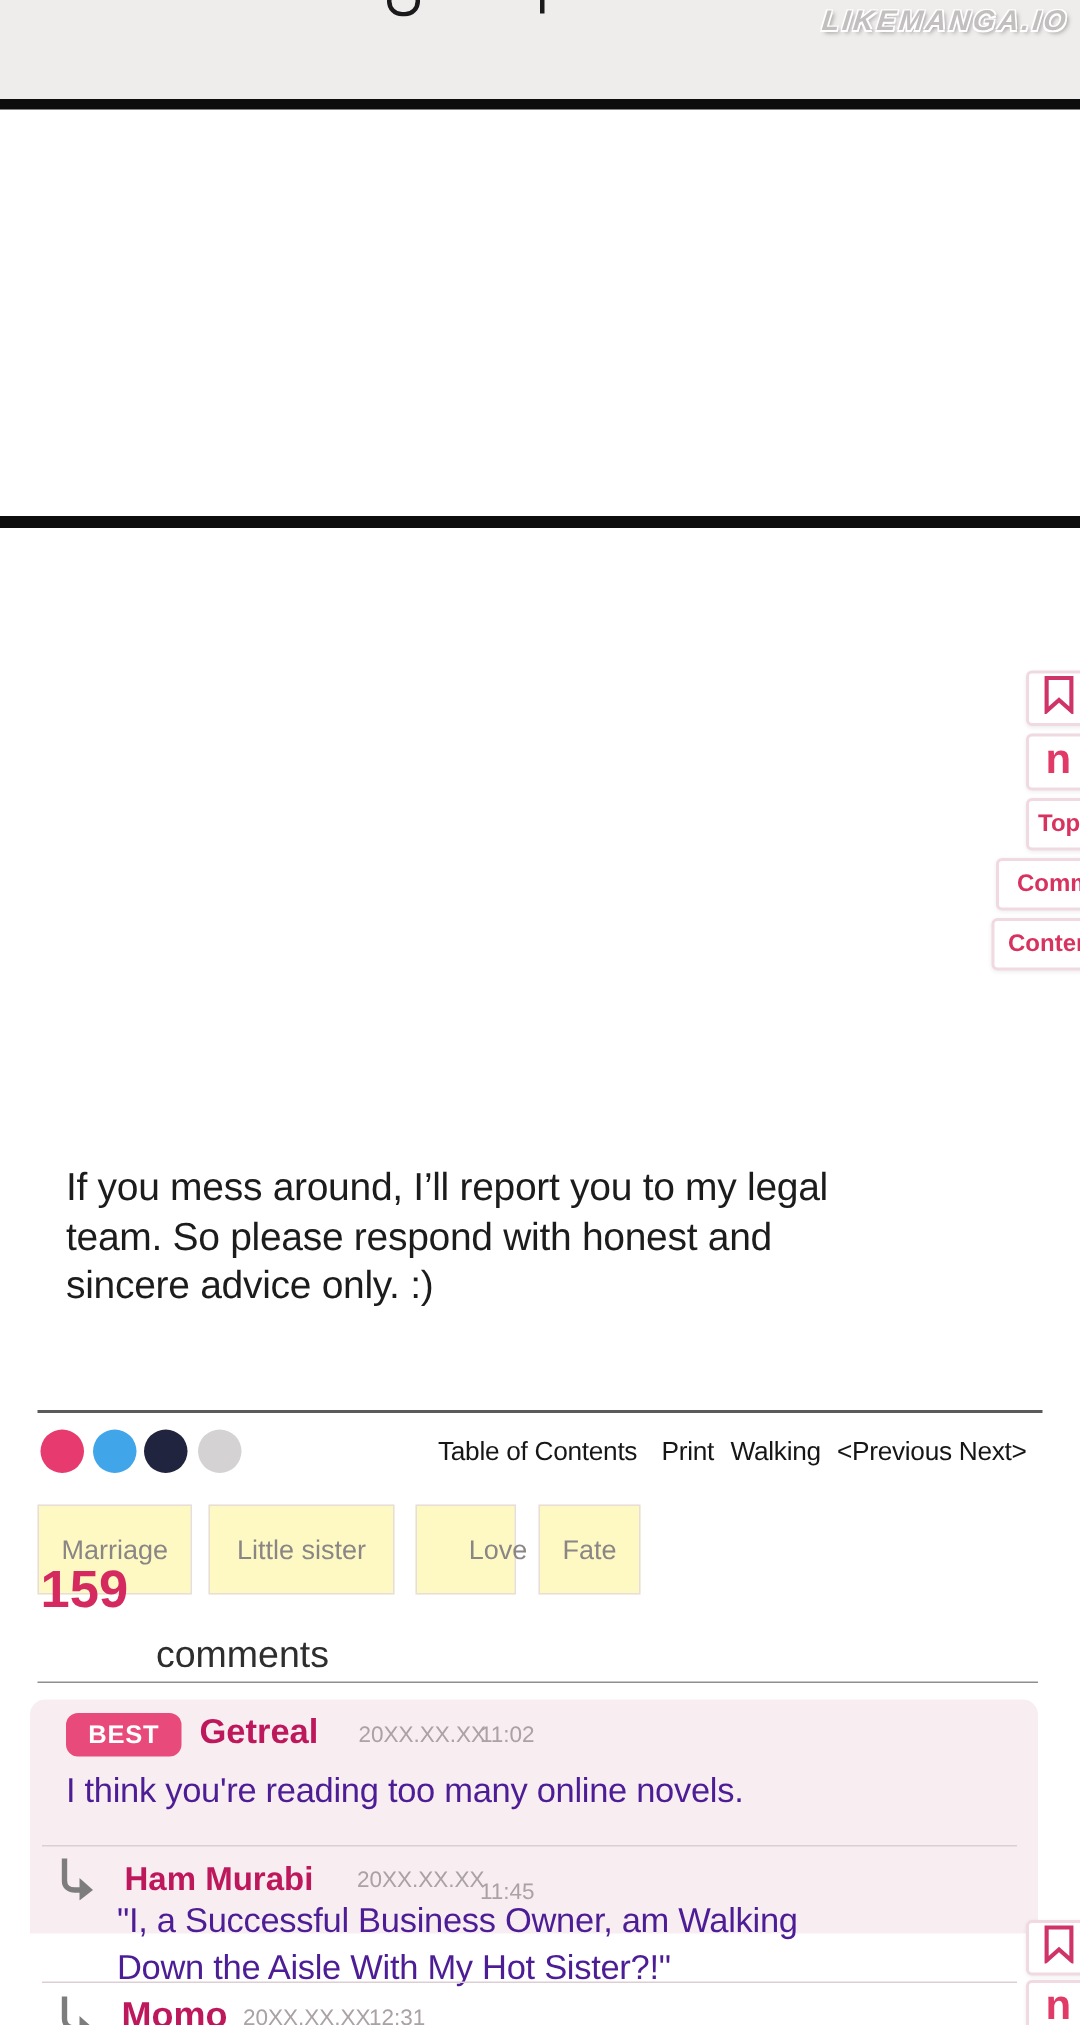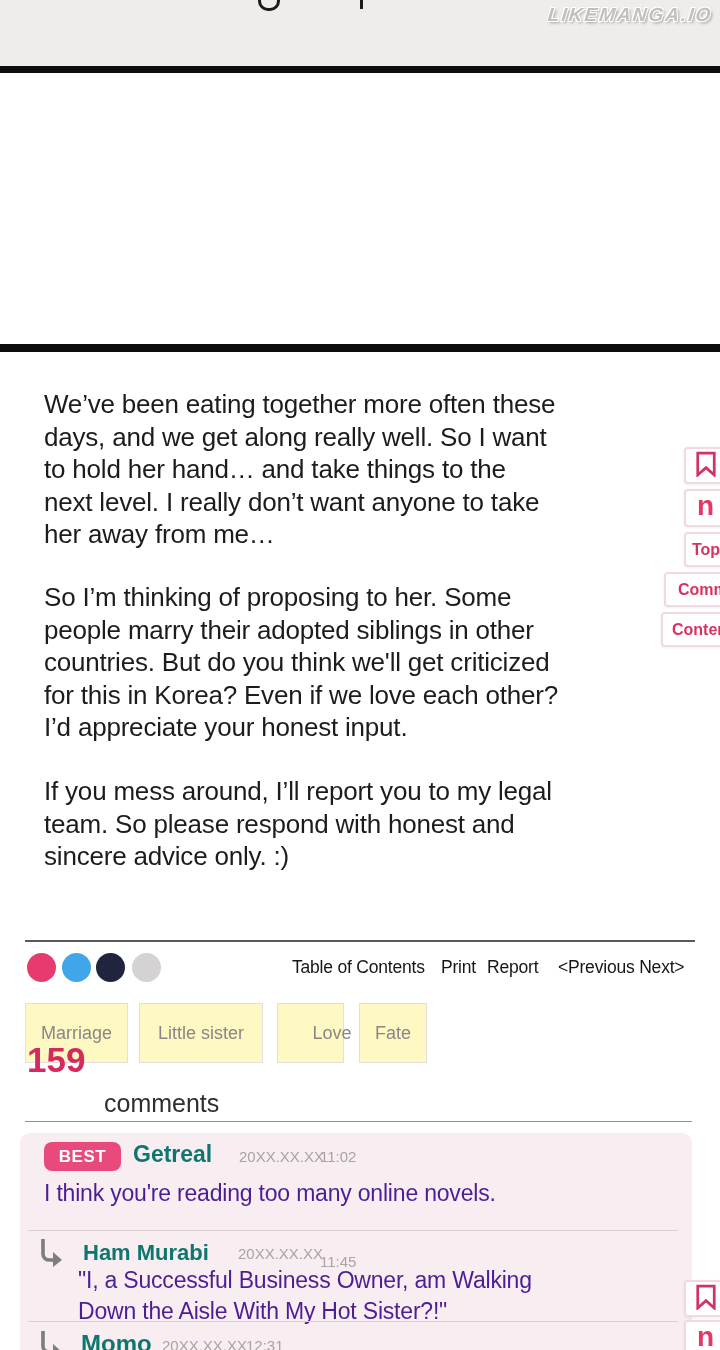--- a/index.html
+++ b/index.html
@@ -41,26 +41,26 @@
        justify-content:center;cursor:pointer;}
   .tag1{left:25px;width:103px;} .tag2{left:139px;width:124px;}
   .tag3{left:277px;width:67px;padding-left:43px;} .tag4{left:359px;width:68px;}
 
   
   .c-count{position:absolute;left:27px;top:1040px;font-size:35px;font-weight:bold;color:#d42a5f;}
   .c-label{position:absolute;left:104px;top:1089px;font-size:25px;color:#2e2e2e;}
   .hr2{position:absolute;left:25px;top:1121px;width:667px;height:1px;background:#8f8f8f;}
 
   
-  .panel{position:absolute;left:20px;top:1133px;width:672px;height:217px;background:#f8eef1;
+  .panel{position:absolute;left:20px;top:1133px;width:672px;height:156px;background:#f8eef1;
          border-radius:10px 10px 0 0;}
   .best{position:absolute;left:24px;top:9px;width:77px;height:29px;border-radius:8px;
         background:#e84b7b;color:#ffffff;font-size:17px;font-weight:bold;display:flex;
         align-items:center;justify-content:center;letter-spacing:.5px;}
-  .author{position:absolute;color:#0f766e;font-weight:600;}
+  .author{position:absolute;color:#be185d;font-weight:600;}
   .a1{left:113px;top:8px;font-size:23px;}
   .a2{left:63px;top:107px;font-size:22px;}
   .a3{left:61px;top:197px;font-size:24px;}
   .meta{position:absolute;font-size:15px;color:#aaa2a5;}
   .m1d{left:219px;top:15px;} .m1t{left:300px;top:15px;}
   .m2d{left:218px;top:112px;} .m2t{left:300px;top:120px;}
   .m3d{left:142px;top:204px;} .m3t{left:226px;top:204px;}
   .ctext{position:absolute;font-size:23px;color:#4c1d95;white-space:pre-line;letter-spacing:-0.2px;}
   .t1{left:24px;top:47px;}
   .t2{left:58px;top:132px;line-height:31px;}
@@ -88,42 +88,32 @@
 <div id="page">
 
   <div class="top-strip">
     <span class="glyph-g"></span>
     <span class="glyph-p"></span>
     <span class="watermark">LIKEMANGA.IO</span>
   </div>
   <div class="bar bar1"></div>
   <div class="bar bar2"></div>
 
-  <div class="story p1">We’ve been eating together more often these
-days, and we get along really well. So I want
-to hold her hand… and take things to the
-next level. I really don’t want anyone to take
-her away from me…</div>
-  <div class="story p2">So I’m thinking of proposing to her. Some
-people marry their adopted siblings in other
-countries. But do you think we'll get criticized
-for this in Korea? Even if we love each other?
-I’d appreciate your honest input.</div>
   <div class="story p3">If you mess around, I’ll report you to my legal
 team. So please respond with honest and
 sincere advice only. :)</div>
 
   <div class="hr1"></div>
   <span class="dot dot1"></span>
   <span class="dot dot2"></span>
   <span class="dot dot3"></span>
   <span class="dot dot4"></span>
   <span class="tlink l-toc">Table of Contents</span>
   <span class="tlink l-print">Print</span>
-  <span class="tlink l-report">Report</span>
+  <span class="tlink l-report">Walking</span>
   <span class="tlink l-prevnext">&lt;Previous Next&gt;</span>
 
   <div class="tag tag1">Marriage</div>
   <div class="tag tag2">Little sister</div>
   <div class="tag tag3">Love</div>
   <div class="tag tag4">Fate</div>
 
   <span class="c-count">159</span>
   <span class="c-label">comments</span>
   <div class="hr2"></div>

